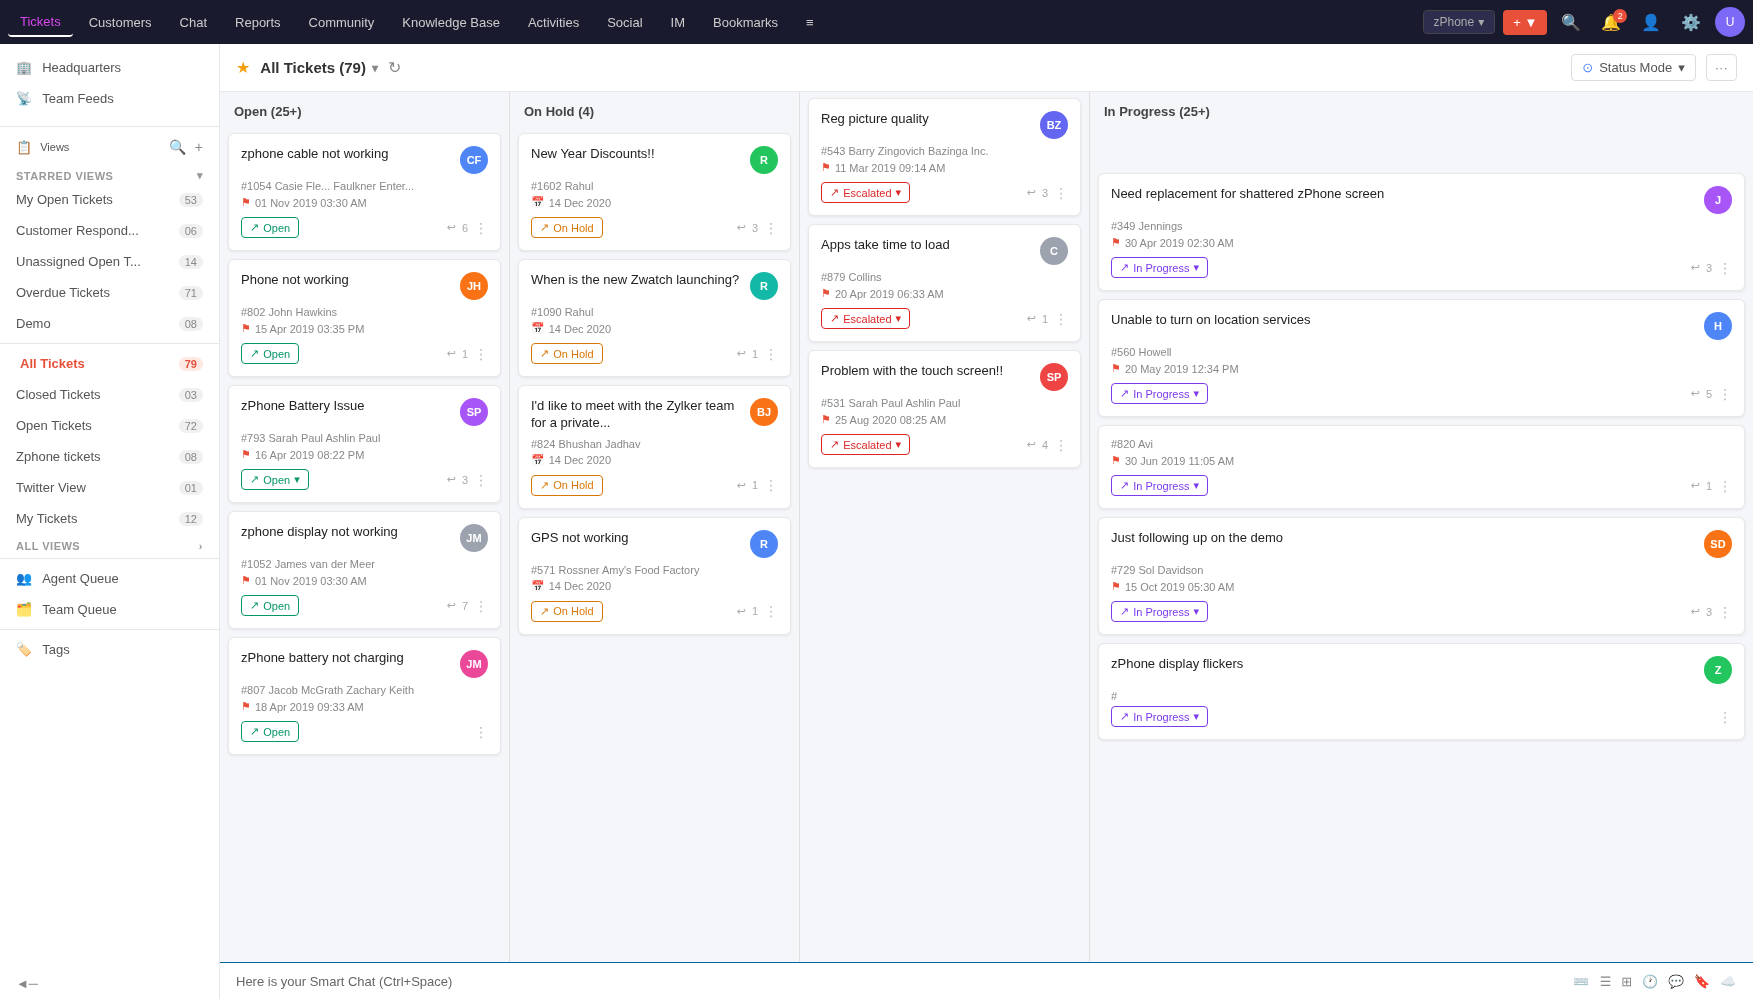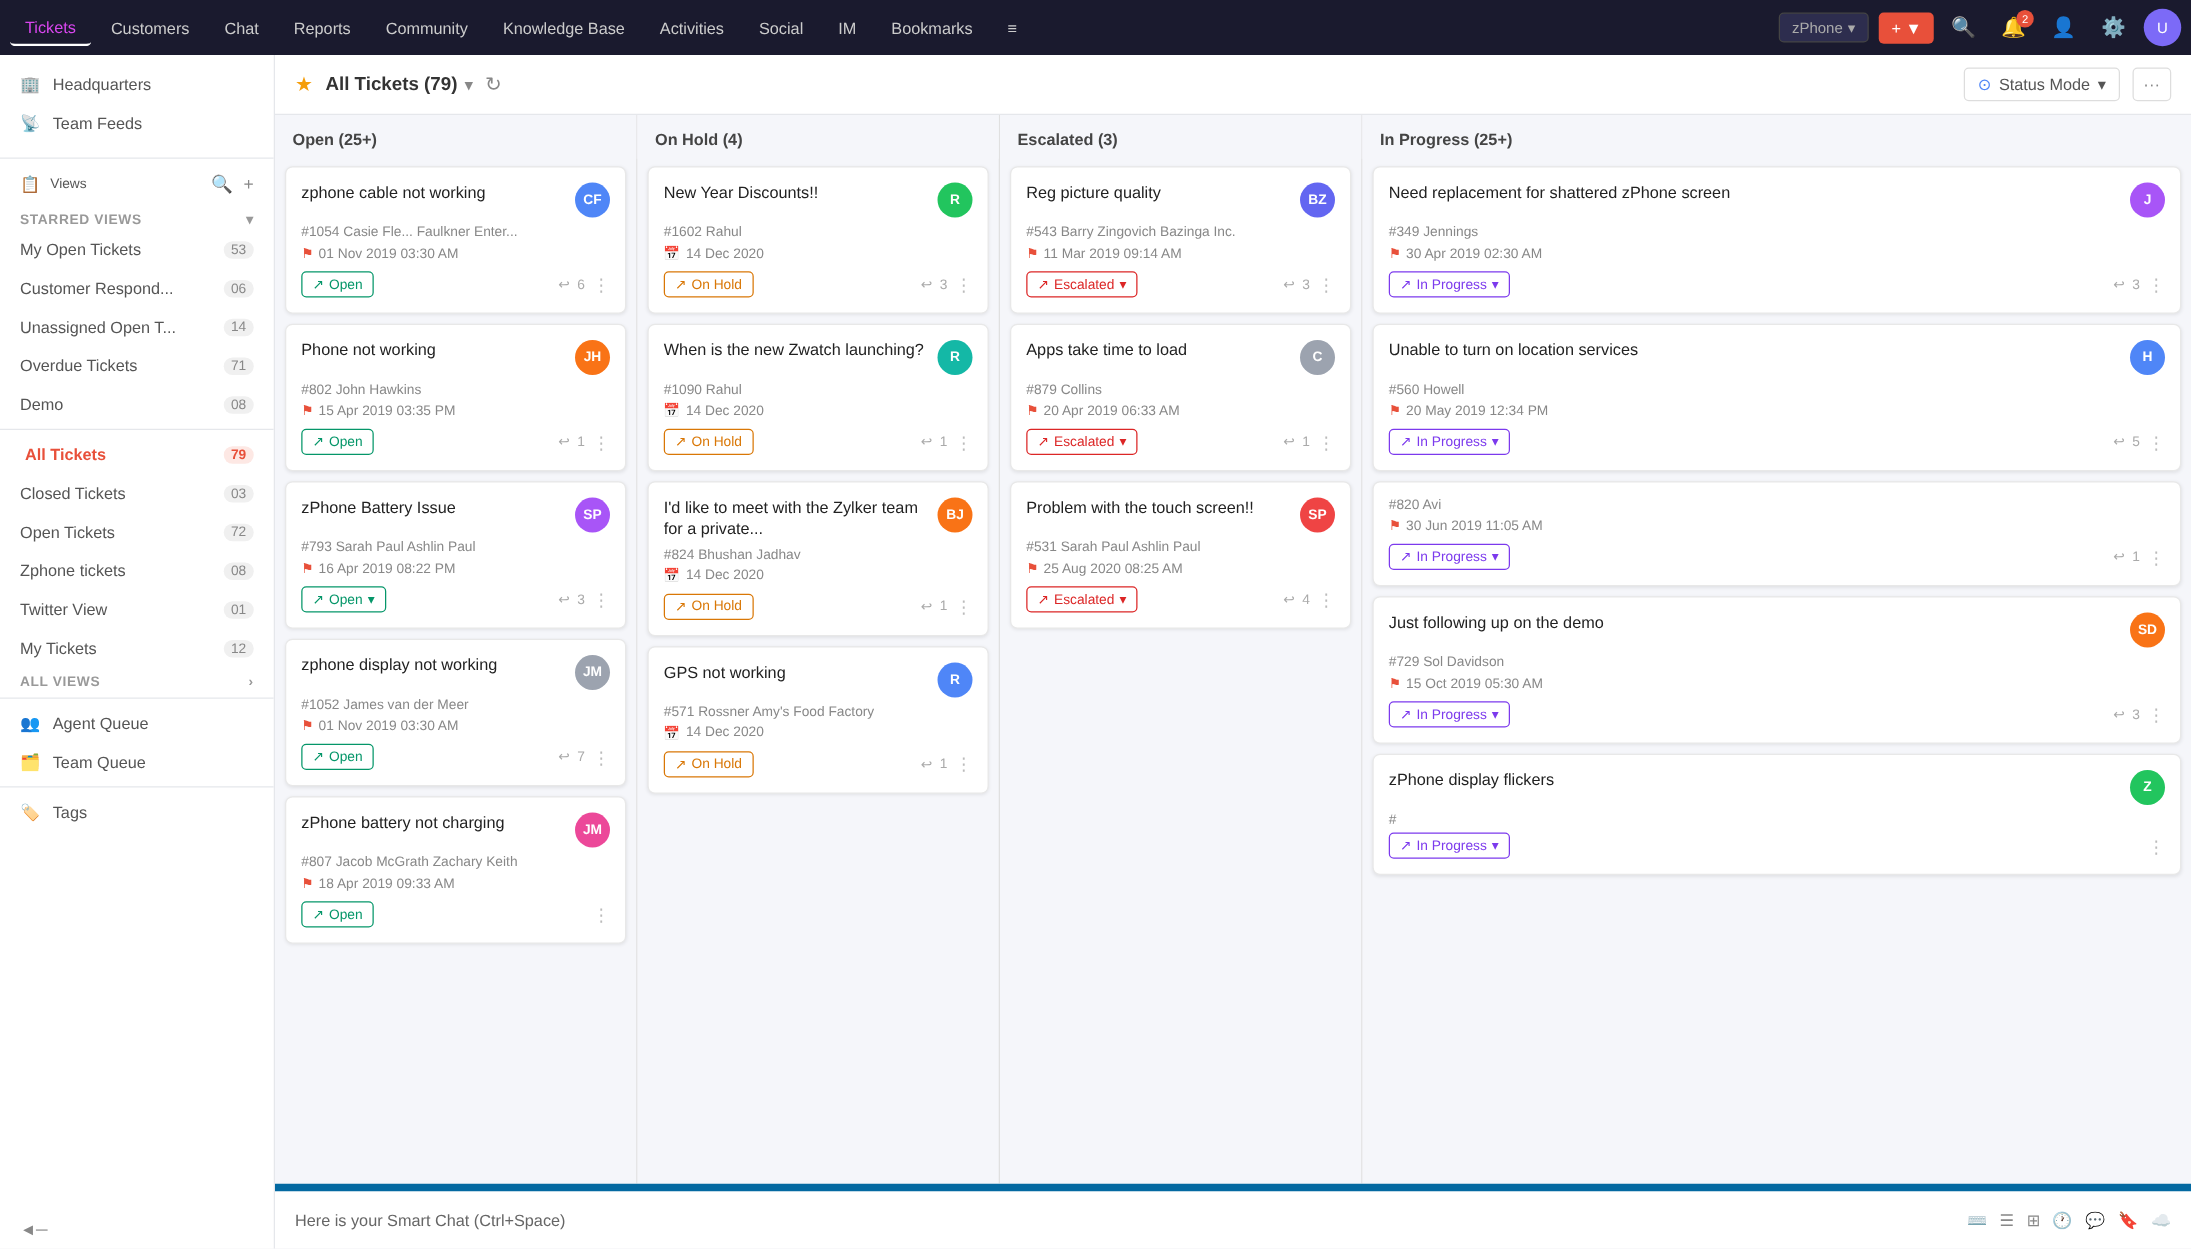--- a/index.html
+++ b/index.html
@@ -40,42 +40,42 @@
     .tickets-title { font-size: 15px; font-weight: 600; display: flex; align-items: center; gap: 6px; cursor: pointer; }
     .tickets-title .arrow { color: #888; font-size: 12px; }
     .refresh-btn { background: none; border: none; color: #888; cursor: pointer; font-size: 16px; }
     .header-spacer { flex: 1; }
     .status-mode-btn { display: flex; align-items: center; gap: 6px; border: 1px solid #ddd; border-radius: 4px; padding: 5px 10px; background: #fff; cursor: pointer; font-size: 13px; color: #555; }
     .more-btn { background: none; border: 1px solid #ddd; border-radius: 4px; padding: 5px 8px; cursor: pointer; color: #888; }
 
     
     .kanban-board { display: flex; gap: 0; overflow-x: auto; flex: 1; padding: 0; background: #f0f1f5; }
     .kanban-column { min-width: 290px; width: 290px; display: flex; flex-direction: column; border-right: 1px solid #e0e0e0; background: #f5f6fa; flex-shrink: 0; }
-    .kanban-column:last-child { border-right: none; flex: 1; }
+    .kanban-column:last-child { border-right: none; flex: 1; gap: 40px; }
     .column-header { padding: 12px 14px 8px; font-weight: 600; font-size: 13px; color: #444; background: #f5f6fa; }
     .kanban-cards { overflow-y: auto; flex: 1; padding: 6px 8px; display: flex; flex-direction: column; gap: 8px; }
 
     
     .ticket-card { background: #fff; border-radius: 6px; padding: 12px; box-shadow: 0 1px 3px rgba(0,0,0,0.08); cursor: pointer; border: 1px solid #e8e8e8; }
     .card-header-row { display: flex; align-items: flex-start; justify-content: space-between; gap: 8px; margin-bottom: 6px; }
     .card-title { font-size: 13px; font-weight: 500; color: #222; flex: 1; line-height: 1.3; }
     .card-avatar { width: 28px; height: 28px; border-radius: 50%; flex-shrink: 0; display: flex; align-items: center; justify-content: center; font-size: 11px; font-weight: 600; color: #fff; }
     .card-meta { font-size: 11px; color: #888; margin-bottom: 4px; display: flex; align-items: center; gap: 4px; flex-wrap: wrap; }
     .card-date { font-size: 11px; color: #888; display: flex; align-items: center; gap: 4px; margin-bottom: 8px; }
     .card-date .overdue { color: #e8503a; }
     .card-footer { display: flex; align-items: center; justify-content: space-between; }
     .status-badge { display: inline-flex; align-items: center; gap: 4px; border: 1px solid #ddd; border-radius: 4px; padding: 3px 8px; font-size: 11px; cursor: pointer; }
     .status-badge.open { color: #059669; border-color: #059669; }
     .status-badge.on-hold { color: #d97706; border-color: #d97706; }
     .status-badge.escalated { color: #dc2626; border-color: #dc2626; }
     .status-badge.in-progress { color: #7c3aed; border-color: #7c3aed; }
     .card-actions { display: flex; align-items: center; gap: 6px; color: #aaa; font-size: 11px; }
 
     
-    .bottom-bar { height: 52px; background: #fff; border-top: 6px solid #0369a1; display: flex; align-items: center; padding: 0 16px; gap: 12px; }
+    .bottom-bar { height: 37px; background: #fff; border-top: 1px solid #0369a1; display: flex; align-items: center; padding: 0 16px; gap: 12px; }
     .smart-chat-input { flex: 1; font-size: 13px; color: #666; }
     .bottom-icons { display: flex; align-items: center; gap: 10px; color: #888; }
 
     
     .bg-blue { background: #4f86f7; }
     .bg-green { background: #22c55e; }
     .bg-orange { background: #f97316; }
     .bg-purple { background: #a855f7; }
     .bg-pink { background: #ec4899; }
     .bg-teal { background: #14b8a6; }
@@ -402,21 +402,20 @@
                 <div class="card-actions">
                   <span style="color: rgb(170, 170, 170); font-size: 11px;">↩</span>
                   <span>1</span>
                   <span style="color: rgb(187, 187, 187); cursor: pointer; font-size: 14px;">⋮</span>
                 </div>
               </div>
             </div>
           </div>
         </div>
         <div class="kanban-column">
-          <div class="column-header">Escalated (3)</div>
           <div class="kanban-cards">
             <div class="ticket-card">
               <div class="card-header-row">
                 <div class="card-title">Reg picture quality</div>
                 <div class="card-avatar bg-indigo">BZ</div>
               </div>
               <div class="card-meta">#543  Barry Zingovich  Bazinga Inc.</div>
               <div class="card-date">
                 <span class="overdue">⚑</span> 
                 <span>11 Mar 2019 09:14 AM</span>

